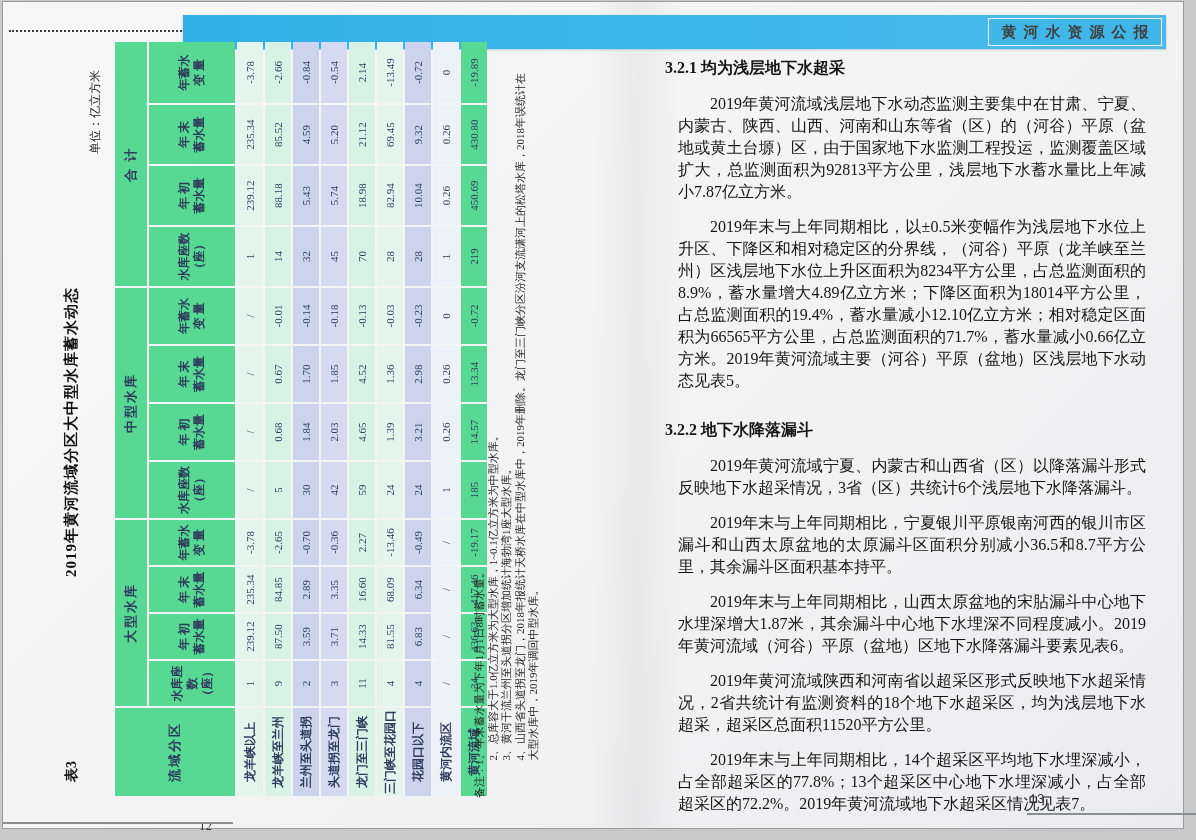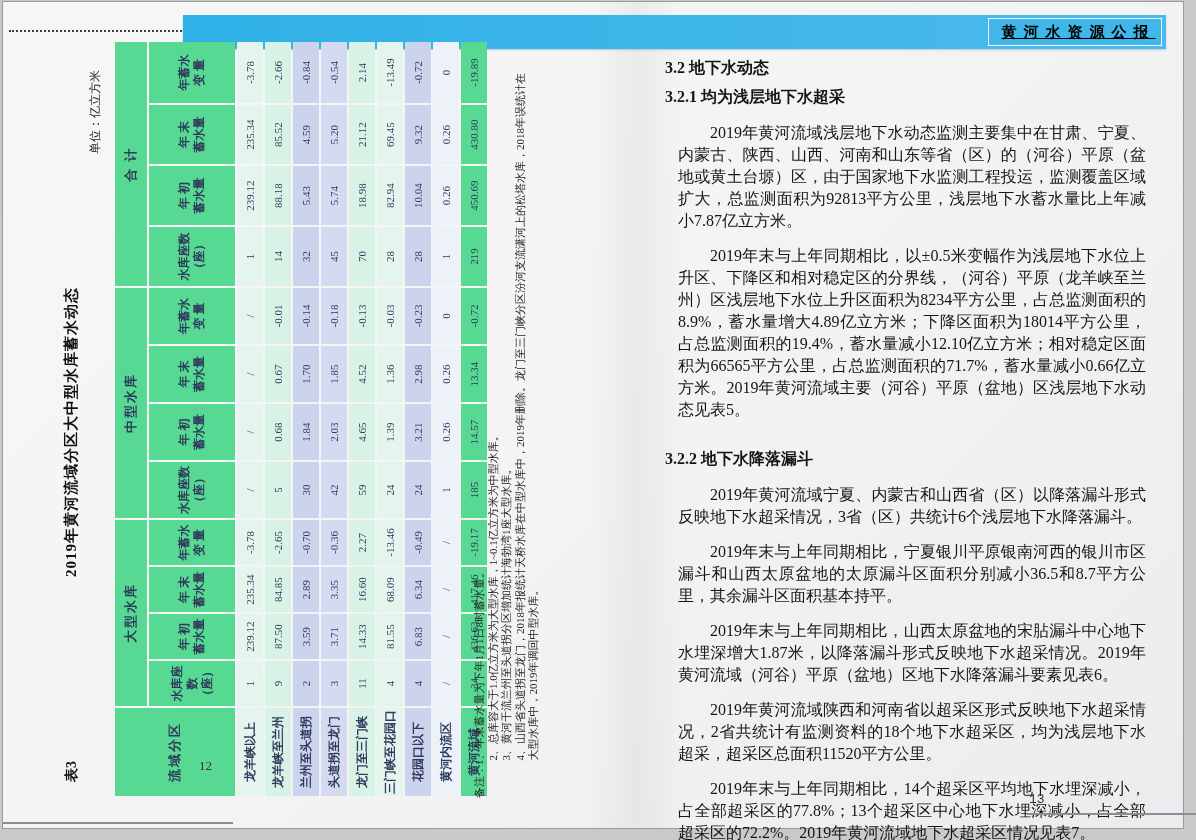--- a/index.html
+++ b/index.html
@@ -24,22 +24,22 @@
     position:absolute;left:180px;top:13px;width:983px;height:34px;
     background:linear-gradient(to right,#2fb1e7,#4cbaea);
     box-shadow:0 1px 2px rgba(0,80,120,.25);
   }
   .banner-box{
     position:absolute;right:4px;top:3px;bottom:3px;width:172px;
     border:1px solid rgba(255,255,255,.9);background:#41b7e9;
     display:flex;align-items:center;justify-content:center;
   }
   .banner-box span{
-    color:#000000;font-weight:bold;font-size:15px;letter-spacing:7px;
-    padding-left:7px;white-space:nowrap;text-decoration:underline;
+    color:#404040;font-weight:bold;font-size:15px;letter-spacing:7px;
+    padding-left:7px;white-space:nowrap;
   }
   
   .rotwrap{position:absolute;}
   .rotin{position:absolute;left:0;transform-origin:0 0;transform:rotate(-90deg);}
 
   
   .capwrap{left:54px;top:64px;width:54px;height:732px;}
   .capin{top:732px;width:732px;height:54px;}
   .capline{position:relative;height:30px;}
   .cap-label{position:absolute;left:16px;top:6px;font-weight:bold;font-size:14px;color:#111;}
@@ -68,21 +68,21 @@
 
   
   .notewrap{left:470px;top:64px;width:58px;height:732px;}
   .notein{top:732px;width:732px;height:58px;}
   .note{font-size:11px;line-height:13.5px;color:#222;margin-left:3.4em;white-space:nowrap;}
   .note.first{margin-left:0;}
   .note.wrap{white-space:normal;}
 
   
   .pn{position:absolute;font-size:13px;color:#333;}
-  .pn12{left:196px;top:756px;}
+  .pn12{left:196px;top:816px;}
   .pn13{left:1026px;top:790px;font-family:Liberation Mono, monospace;}
   .pnline{position:absolute;height:0;border-top:2px solid #8a8f94;}
   .pnline12{left:0px;top:820px;width:230px;}
   .pnline13{left:1024px;top:811px;width:172px;}
 
   
   .rtext{
     position:absolute;left:662px;top:54px;width:494px;color:#151515;
     font-size:16px;line-height:22px;text-align:justify;
   }
@@ -300,27 +300,26 @@
         <div class="note">2、总库容大于1.0亿立方米为大型水库，1~0.1亿立方米为中型水库。</div>
         <div class="note">3、黄河干流兰州至头道拐分区增加统计海勃湾1座大型水库。</div>
         <div class="note wrap">4、山西省头道拐至龙门，2018年报统计天桥水库在中型水库中，2019年删除。龙门至三门峡分区汾河支流潇河上的松塔水库，2018年误统计在大型水库中，2019年调回中型水库。</div>
       </div>
   </div>
 
   <span class="pn pn12">12</span>
   <div class="pnline pnline12"></div>
 
   <div class="rtext" id="sections">
-      <h3>3.2  地下水动态</h3>
       <h3>3.2.1  均为浅层地下水超采</h3>
       <p>2019年黄河流域浅层地下水动态监测主要集中在甘肃、宁夏、内蒙古、陕西、山西、河南和山东等省（区）的（河谷）平原（盆地或黄土台塬）区，由于国家地下水监测工程投运，监测覆盖区域扩大，总监测面积为92813平方公里，浅层地下水蓄水量比上年减小7.87亿立方米。</p>
       <p>2019年末与上年同期相比，以±0.5米变幅作为浅层地下水位上升区、下降区和相对稳定区的分界线，（河谷）平原（龙羊峡至兰州）区浅层地下水位上升区面积为8234平方公里，占总监测面积的8.9%，蓄水量增大4.89亿立方米；下降区面积为18014平方公里，占总监测面积的19.4%，蓄水量减小12.10亿立方米；相对稳定区面积为66565平方公里，占总监测面积的71.7%，蓄水量减小0.66亿立方米。2019年黄河流域主要（河谷）平原（盆地）区浅层地下水动态见表5。</p>
       <h3 class="gap">3.2.2  地下水降落漏斗</h3>
       <p>2019年黄河流域宁夏、内蒙古和山西省（区）以降落漏斗形式反映地下水超采情况，3省（区）共统计6个浅层地下水降落漏斗。</p>
       <p>2019年末与上年同期相比，宁夏银川平原银南河西的银川市区漏斗和山西太原盆地的太原漏斗区面积分别减小36.5和8.7平方公里，其余漏斗区面积基本持平。</p>
-      <p>2019年末与上年同期相比，山西太原盆地的宋胋漏斗中心地下水埋深增大1.87米，以降落漏斗形式反映地下水超采情况。2019年黄河流域（河谷）平原（盆地）区地下水降落漏斗要素见表6。</p>
+      <p>2019年末与上年同期相比，山西太原盆地的宋胋漏斗中心地下水埋深增大1.87米，其余漏斗中心地下水埋深不同程度减小。2019年黄河流域（河谷）平原（盆地）区地下水降落漏斗要素见表6。</p>
       <p>2019年黄河流域陕西和河南省以超采区形式反映地下水超采情况，2省共统计有监测资料的18个地下水超采区，均为浅层地下水超采，超采区总面积11520平方公里。</p>
       <p>2019年末与上年同期相比，14个超采区平均地下水埋深减小，占全部超采区的77.8%；13个超采区中心地下水埋深减小，占全部超采区的72.2%。2019年黄河流域地下水超采区情况见表7。</p>
     </div>
 
   <span class="pn pn13">13</span>
   <div class="pnline pnline13"></div>
 </div>
 
 </body></html>

